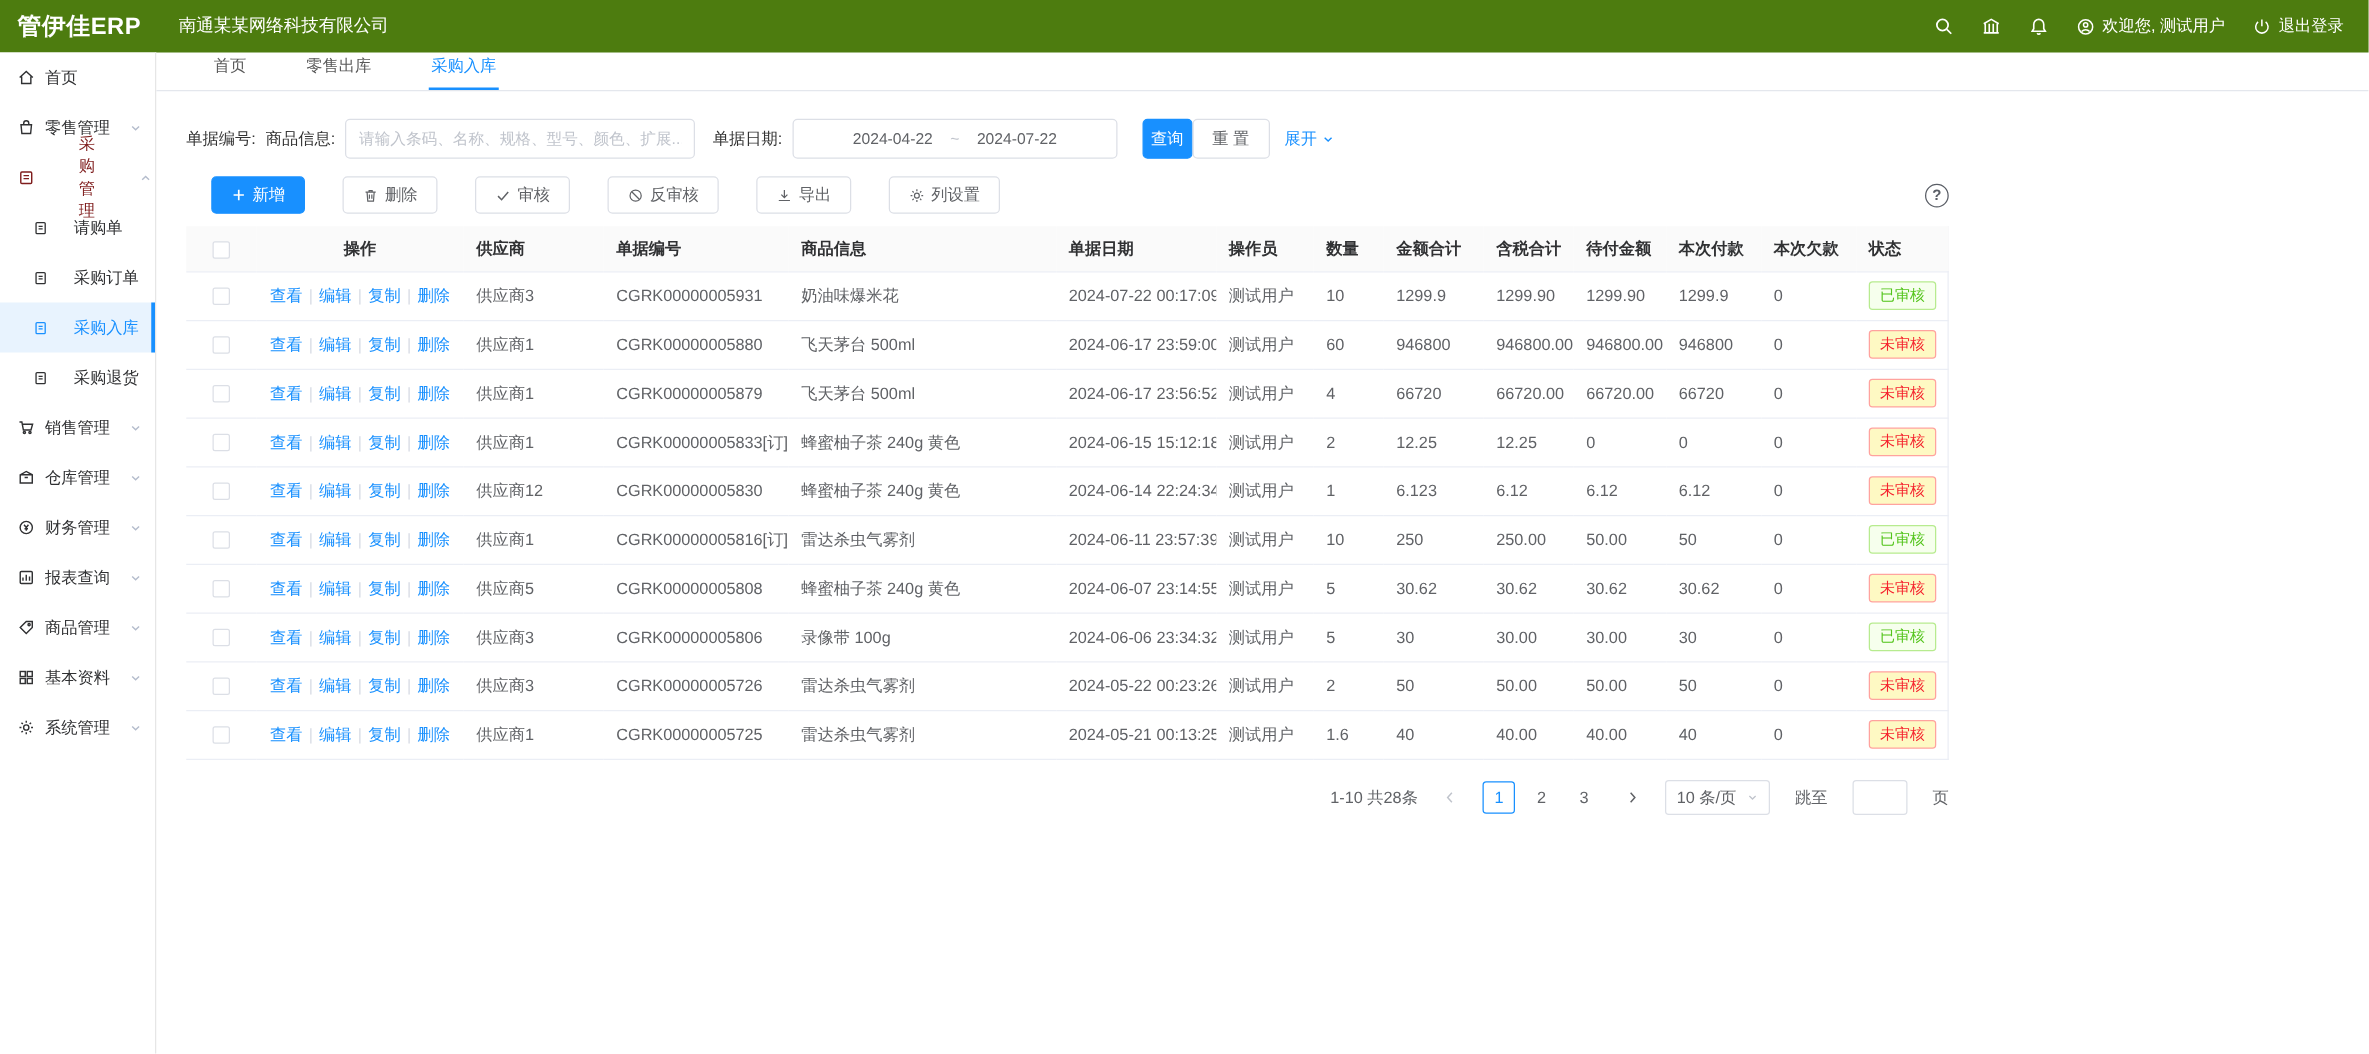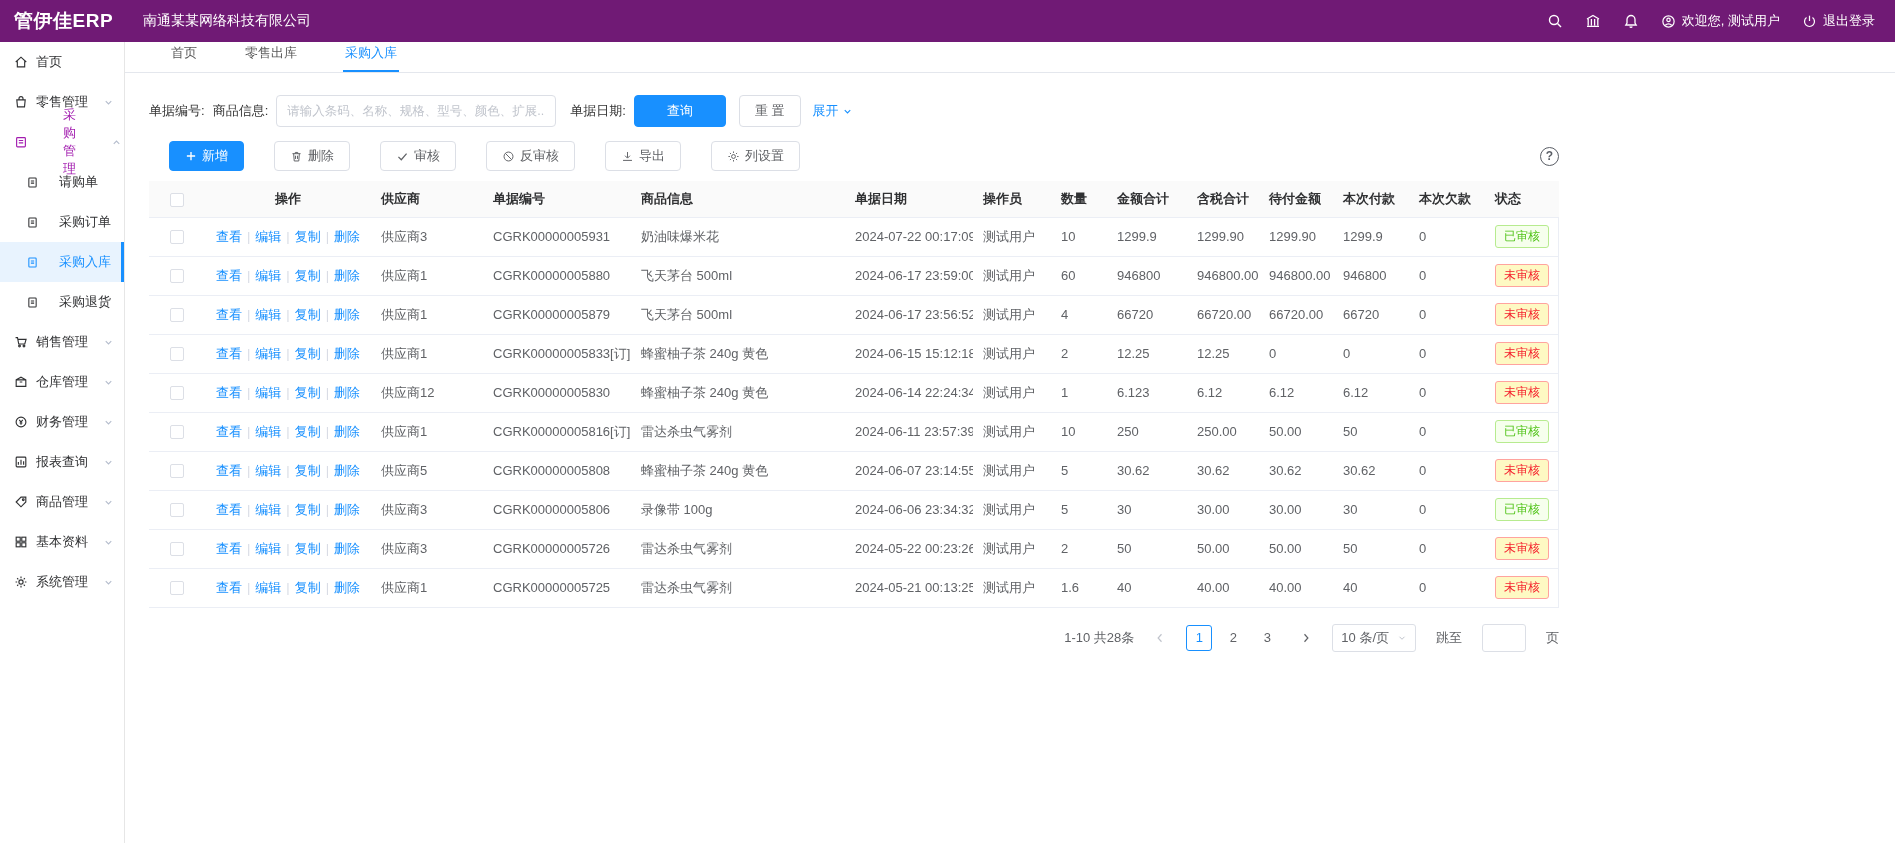--- a/index.html
+++ b/index.html
@@ -1,55 +1,55 @@
 <!DOCTYPE html>
 <html><head>
 <meta charset="utf-8">
 <style>
   * { box-sizing: border-box; margin: 0; padding: 0; }
   html, body { width: 1895px; height: 843px; overflow: hidden; background: #fff;
     font-family: "Liberation Sans", "DejaVu Sans", sans-serif; color: #303133; }
 
   
-  .topbar { height: 42px; background: #701a75; display: flex; align-items: center; color: #fff; }
+  .topbar { height: 42px; background: #4d7c0f; display: flex; align-items: center; color: #fff; }
   .logo { width: 125px; padding-left: 14px; font-size: 19px; font-weight: bold; letter-spacing: 0.5px; white-space: nowrap; }
   .company { font-size: 14px; margin-left: 18px; }
   .topbar-right { margin-left: auto; display: flex; align-items: center; gap: 22px; padding-right: 20px; font-size: 13px; }
   .top-icon { display: inline-flex; align-items: center; justify-content: center; cursor: pointer; color: #fff; }
   .top-item { display: inline-flex; align-items: center; gap: 6px; cursor: pointer; white-space: nowrap; }
 
   
   .layout { display: flex; height: 801px; border-radius: 11px; }
   .sidebar { width: 125px; border-right: 1px solid #e6e6e6; background: #fff; flex-shrink: 0; }
   .main { flex: 1; overflow: hidden; }
 
   
   .side-item { height: 40px; display: flex; align-items: center; gap: 8px; padding-left: 14px; font-size: 13px; color: #303133; cursor: pointer; }
   .side-item .chev { margin-left: auto; margin-right: 10px; color: #b4bccc; display: inline-flex; }
-  .side-item.parent-active { color: #a21caf; gap: 35px; }
+  .side-item.parent-active { color: #7f1d1d; gap: 35px; }
   .side-sub { height: 40px; display: flex; align-items: center; gap: 20px; padding-left: 26px; font-size: 13px; color: #303133; cursor: pointer; }
   .side-sub.active { background: #e8f3fe; color: #1890ff; border-right: 3px solid #1890ff; }
   .sicon { display: inline-flex; color: inherit; flex-shrink: 0; }
 
   
   .tabbar { height: 31px; border-bottom: 1px solid #e4e7ed; display: flex; align-items: flex-end; padding-left: 44px; gap: 44px; }
   .tab { font-size: 13px; color: #595959; padding: 6px 2px 8px; cursor: pointer; border-bottom: 2px solid transparent; }
   .tab.active { color: #1890ff; border-bottom-color: #1890ff; }
 
   
   .filters { display: flex; align-items: center; padding: 22px 24px 12px; }
   .f-label { font-size: 13px; color: #333; margin-right: 8px; white-space: nowrap; }
   .f-input { height: 32px; border: 1px solid #dcdfe6; border-radius: 4px; padding: 0 10px; font-size: 12.5px; color: #606266; outline: none; font-family: inherit; }
   .f-input::placeholder { color: #c0c4cc; }
   .inp-billno { width: 250px; margin-right: 20px; }
   .inp-product { width: 280px; margin-right: 14px; }
   .daterange { width: 260px; height: 32px; border: 1px solid #dcdfe6; border-radius: 4px; display: flex; align-items: center; justify-content: center; gap: 14px; font-size: 12.5px; color: #606266; margin-right: 20px; }
   .btn { height: 32px; border-radius: 4px; font-size: 13px; border: 1px solid #dcdfe6; background: #fff; color: #606266; padding: 0 15px; cursor: pointer; display: inline-flex; align-items: center; gap: 5px; font-family: inherit; white-space: nowrap; }
   .btn-primary { background: #1890ff; border-color: #1890ff; color: #fff; }
-  .btn-search { margin-right: 13px; padding: 0 32px; }
+  .btn-search { padding: 0 6px; }
   .expand-link { margin-left: 12px; color: #1890ff; font-size: 13px; display: inline-flex; align-items: center; gap: 3px; cursor: pointer; white-space: nowrap; }
 
   
   .toolbar { display: flex; align-items: center; gap: 10px; padding: 2px 24px 10px; width: 1458px; }
   .btn-sm { height: 30px; margin-left: 20px; }
   .help-circle { margin-left: auto; width: 19px; height: 19px; border: 1.6px solid #5a5e66; border-radius: 50%; color: #5a5e66; font-size: 12px; font-weight: bold; display: inline-flex; align-items: center; justify-content: center; cursor: pointer; }
 
   
   .table-wrap { margin: 0 24px; width: 1410px; border-right: 1px solid #ebeef5; }
   table { width: 1410px; border-collapse: collapse; table-layout: fixed; }
@@ -301,20 +301,25 @@
       <span class="tab">首页</span>
       <span class="tab">零售出库</span>
       <span class="tab active">采购入库</span>
     </div>
 
     <div class="filters">
       <span class="f-label">单据编号:</span>
       <span class="f-label">商品信息:</span>
       <input class="f-input inp-product" placeholder="请输入条码、名称、规格、型号、颜色、扩展..." style="">
       <span class="f-label">单据日期:</span>
+      <span class="daterange">
+        <span>2024-04-22</span>
+        <span style="color:#c0c4cc;">~</span>
+        <span>2024-07-22</span>
+      </span>
       <button class="btn btn-primary btn-search">查询</button>
       <button class="btn">重 置</button>
       <span class="expand-link">
         <span>展开</span>
         <span style="display:inline-flex;">
             <svg width="11" height="11" viewBox="0 0 16 16" fill="none" stroke="currentColor" stroke-width="1.6">
               <path d="M4 6 L8 10 L12 6"></path>
             </svg>
           </span>
       </span>

